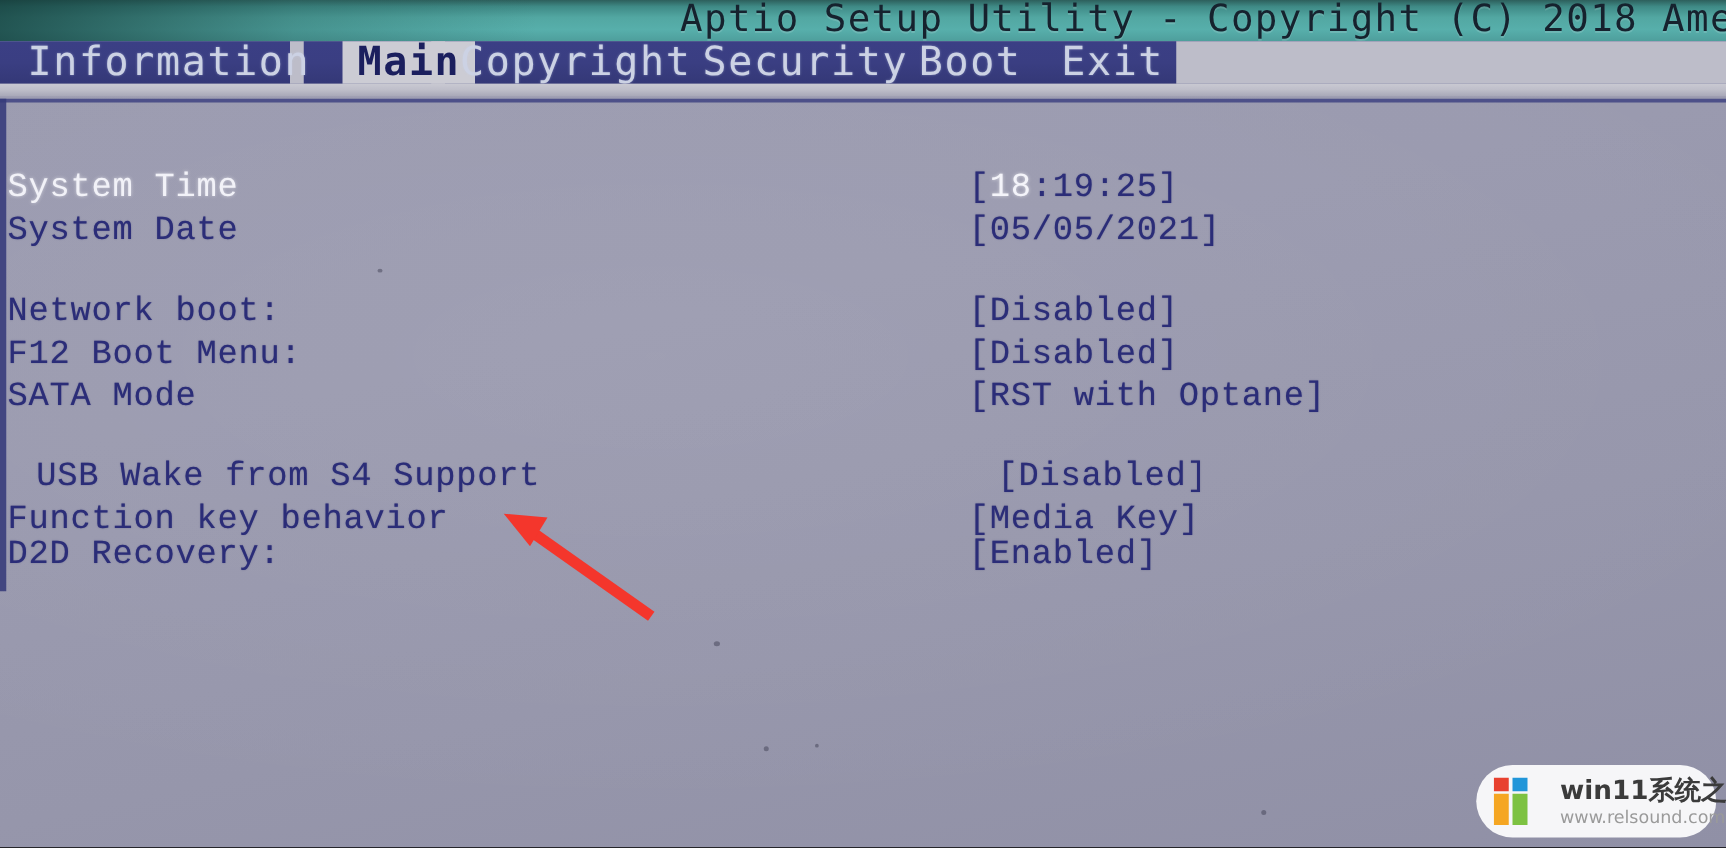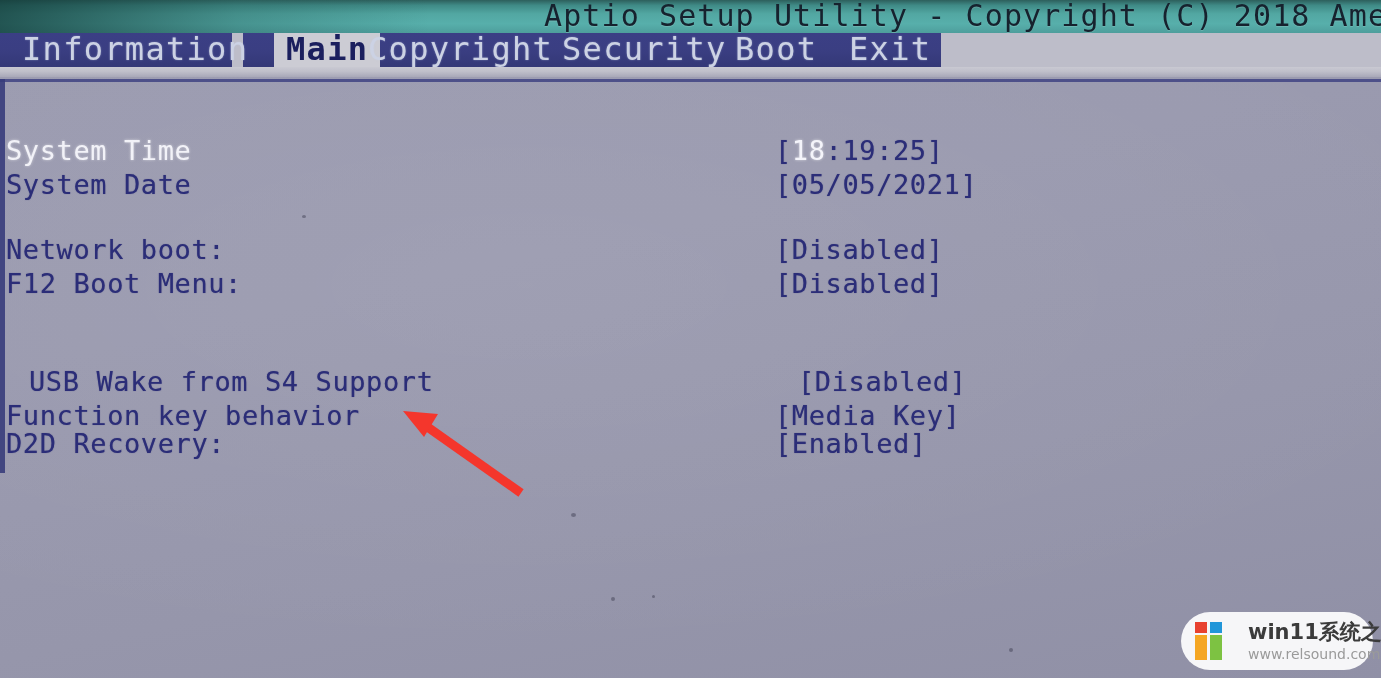--- a/index.html
+++ b/index.html
@@ -98,21 +98,21 @@
     left: 0; top: 79px;
     width: 5px; height: 394px;
     background: #353a7a;
     opacity: 0.88;
   }
 
   
   #content {
     position: absolute;
     left: 0; top: 82px;
-    width: 1274px; height: 380px;
+    width: 1274px; height: 380px; font-family: Liberation Mono, monospace;
   }
   .row {
     position: absolute;
     left: 0;
     width: 1381px;
     height: 34px;
   }
   .label, .value {
     position: absolute;
     top: 0;
@@ -227,20 +227,24 @@
     <div class="row" style="top:151px;">
       <span class="label">Network boot:</span>
       <span class="value">[Disabled]</span>
     </div>
 
     <div class="row" style="top:185px;padding-left:40px;">
       <span class="label">F12 Boot Menu:</span>
       <span class="value">[Disabled]</span>
     </div>
 
+    <div class="row" style="top:219px;">
+      <span class="label">SATA Mode</span>
+      <span class="value">[RST with Optane]</span>
+    </div>
 
     <div class="row" style="top:283px;margin-left:23px;">
       <span class="label">USB Wake from S4 Support</span>
       <span class="value">[Disabled]</span>
     </div>
 
     <div class="row" style="top:317px;">
       <span class="label">Function key behavior</span>
       <span class="value">[Media Key]</span>
     </div>

